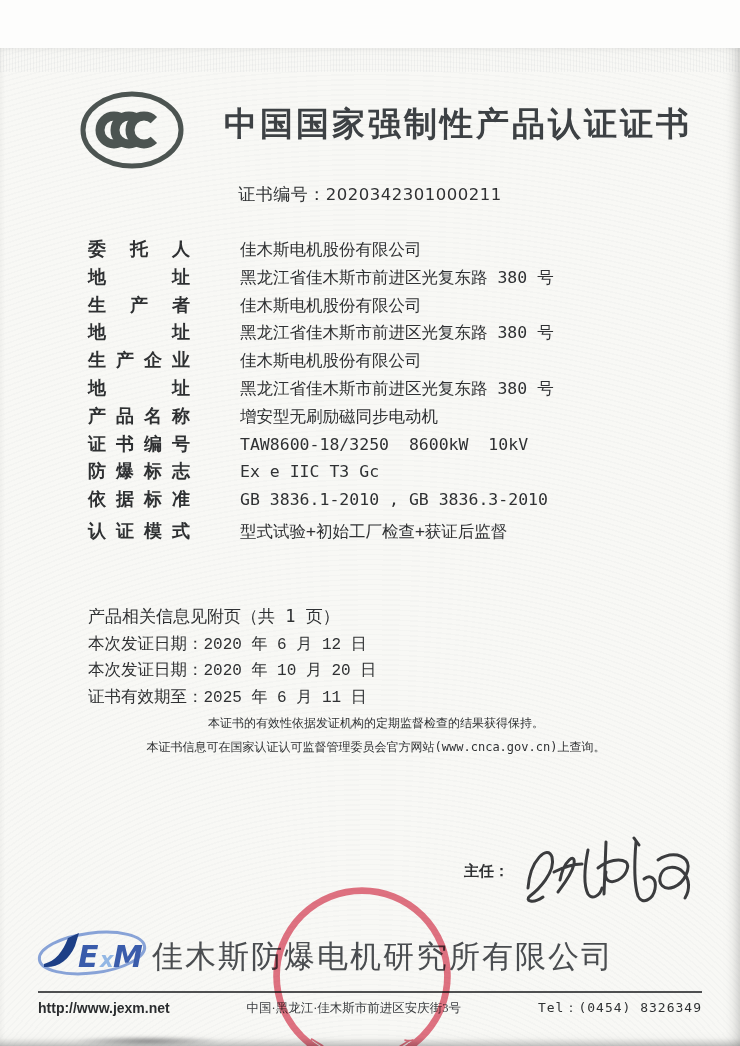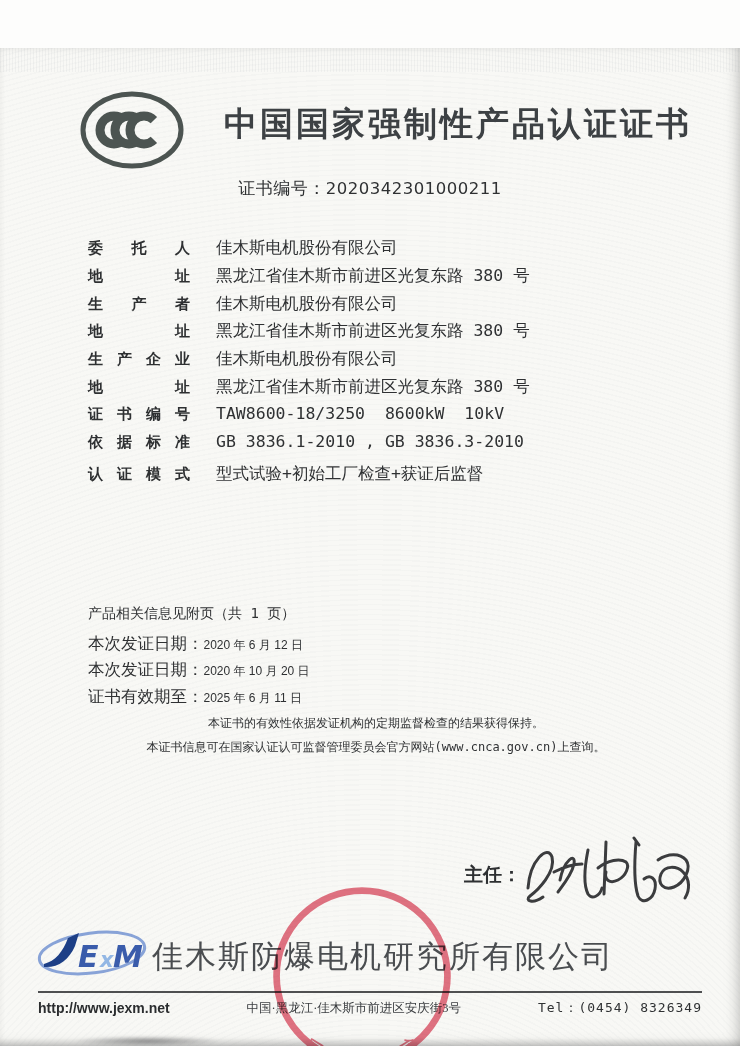--- a/index.html
+++ b/index.html
@@ -25,54 +25,54 @@
     position:absolute;left:0;top:48px;width:740px;height:24px;pointer-events:none;
     background:repeating-linear-gradient(90deg, rgba(100,110,125,.12) 0 1px, transparent 1px 3px);
     opacity:.5;
   }
   .ccc-logo{position:absolute;left:76px;top:84px;width:112px;height:92px;}
   .title{
     position:absolute;left:192px;top:102px;width:500px;text-align:right;
     font-size:33px;font-weight:600;letter-spacing:3px;color:#3d4144;
   }
   .certno{
-    position:absolute;left:0;top:177px;width:740px;text-align:center;
+    position:absolute;left:0;top:183px;width:740px;text-align:center;
     font-size:17px;color:#2f3133;letter-spacing:.5px;
   }
   .certno .num{font-family:"DejaVu Sans",sans-serif;font-size:16.5px;letter-spacing:.5px;}
   .fields{position:absolute;left:88px;top:237px;width:610px;}
   .field-row{display:flex;align-items:baseline;height:27.8px;}
   .field-row.gap-before{margin-top:4px;}
   .flabel{
     display:inline-block;width:102px;flex:none;
-    font-size:15px;font-weight:700;color:#2e3032;
+    font-size:18px;font-weight:700;color:#2e3032;
     text-align:justify;text-align-last:justify;
   }
   .fvalue{
-    margin-left:26px;font-size:16.5px;color:#2f3133;white-space:pre-wrap;
+    margin-left:50px;font-size:16.5px;color:#2f3133;white-space:pre-wrap;
     font-family:"DejaVu Sans Mono","Liberation Serif",monospace;
   }
   .statement{
     position:absolute;left:88px;top:545px;width:615px;
     font-size:16px;line-height:27px;text-indent:2em;color:#2f3133;
     font-family:"DejaVu Sans Mono","Liberation Serif",monospace;
   }
   .attachment{
-    position:absolute;left:88px;top:605px;font-size:14px;color:#2f3133;
+    position:absolute;left:88px;top:605px;font-size:17px;color:#2f3133;
     font-family:"DejaVu Sans Mono","Liberation Serif",monospace;
   }
   .dates{position:absolute;left:88px;top:633px;}
   .date-row{height:26.3px;font-size:16.5px;color:#2f3133;}
-  .date-row .dval{font-family:Liberation Sans, sans-serif;font-size:12px;}
+  .date-row .dval{font-family:Liberation Mono, monospace;font-size:16px;}
   .notes{
     position:absolute;left:80px;top:711px;width:592px;text-align:center;
     font-size:12px;line-height:24px;color:#2f3133;
     font-family:"DejaVu Sans Mono","Liberation Serif",monospace;
   }
-  .sig-label{position:absolute;left:464px;top:862px;font-size:19px;font-weight:600;color:#2e3032;}
+  .sig-label{position:absolute;left:464px;top:862px;font-size:15px;font-weight:600;color:#2e3032;}
   .sig-scribble{position:absolute;left:516px;top:826px;width:190px;height:96px;}
   .seal{
     position:absolute;left:266px;top:880px;width:192px;height:192px;
     opacity:.82;mix-blend-mode:multiply;z-index:5;
   }
   .brand{position:absolute;left:34px;top:926px;width:120px;height:56px;}
   .company{
     position:absolute;left:152px;top:936px;font-size:31px;letter-spacing:2px;
     color:#4a4d50;font-weight:500;white-space:nowrap;
   }
@@ -133,22 +133,30 @@
     </div>
     <div class="field-row">
       <span class="flabel">生产企业</span>
       <span class="fvalue">佳木斯电机股份有限公司</span>
     </div>
     <div class="field-row">
       <span class="flabel">地址</span>
       <span class="fvalue">黑龙江省佳木斯市前进区光复东路 380 号</span>
     </div>
     <div class="field-row">
+      <span class="flabel">产品名称</span>
+      <span class="fvalue">增安型无刷励磁同步电动机</span>
+    </div>
+    <div class="field-row">
       <span class="flabel">证书编号</span>
       <span class="fvalue">TAW8600-18/3250  8600kW  10kV</span>
+    </div>
+    <div class="field-row">
+      <span class="flabel">防爆标志</span>
+      <span class="fvalue">Ex e IIC T3 Gc</span>
     </div>
     <div class="field-row">
       <span class="flabel">依据标准</span>
       <span class="fvalue">GB 3836.1-2010 , GB 3836.3-2010</span>
     </div>
     <div class="field-row gap-before">
       <span class="flabel">认证模式</span>
       <span class="fvalue">型式试验+初始工厂检查+获证后监督</span>
     </div>
   </div>

